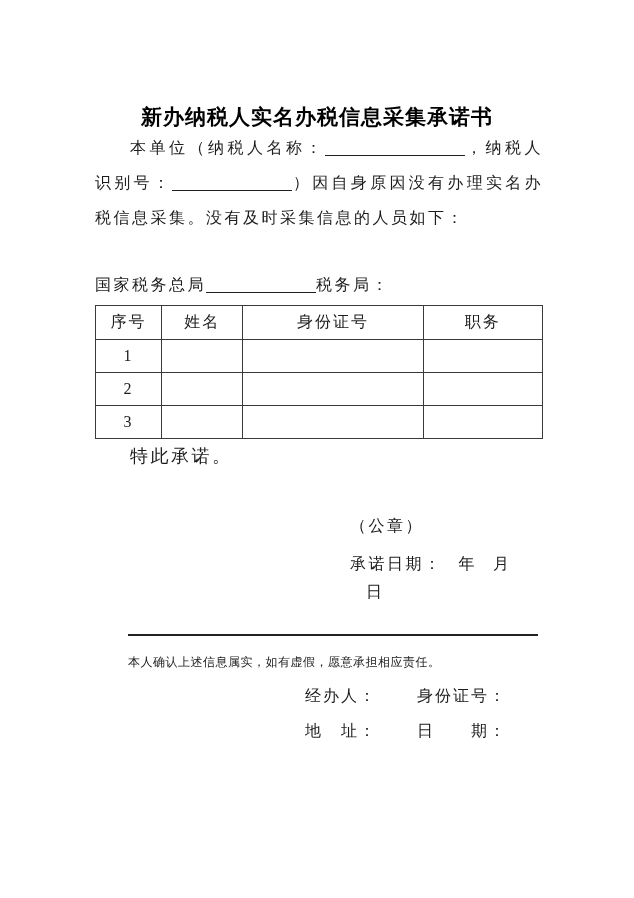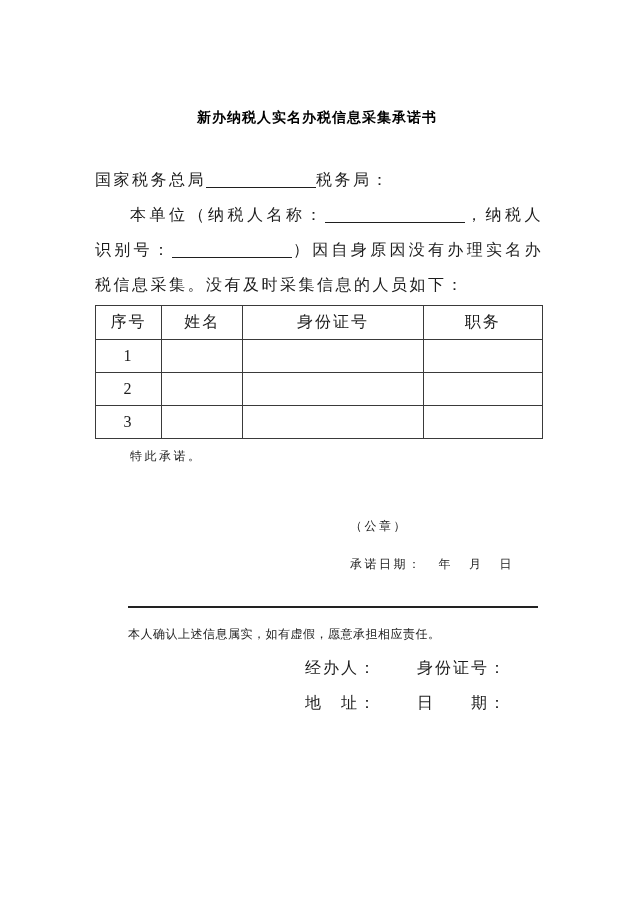--- a/index.html
+++ b/index.html
@@ -20,21 +20,21 @@
     height: 898px;
     background: #ffffff;
   }
   .content {
     margin-left: 95px;
     width: 448px;
   }
   .doc-title {
     font-family: "Liberation Sans", sans-serif;
     font-weight: 700;
-    font-size: 14px;
+    font-size: 21px;
     color: #000000;
     text-align: center;
     letter-spacing: 1px;
     padding-top: 104px;
     line-height: 26px;
   }
   .body-text {
     font-size: 16px;
     line-height: 35px;
     letter-spacing: 2.5px;
@@ -75,28 +75,28 @@
     padding: 0;
   }
   table.info-table th { height: 33px; }
   table.info-table td { height: 32px; }
   .col-no  { width: 66px; }
   .col-name{ width: 81px; }
   .col-id  { width: 180px; }
   .col-pos { width: 119px; }
   .para-commit { margin-top: 6px; }
   .closing {
-    font-size: 12px;
+    font-size: 18px;
     line-height: 35px;
     letter-spacing: 2.5px;
     text-indent: 35px;
   }
   .seal-block {
     margin-left: 255px;
-    font-size: 12px;
+    font-size: 16px;
     letter-spacing: 2.5px;
     margin-top: 38px;
   }
   .seal-line { margin-top: 14px; line-height: 28px; }
   .promise-date-line { margin-top: 10px; line-height: 28px; }
   .promise-date-line .dsep { margin-left: 16px; }
   .divider {
     margin-left: 33px;
     width: 410px;
     border: none;
@@ -127,23 +127,23 @@
 </style>
 </head>
 <body>
 
 <div class="page">
 
   <div class="doc-title">新办纳税人实名办税信息采集承诺书</div>
 
   <div class="content">
 
+    <div class="body-text para-indent"><span>本单位（纳税人名称：</span><span class="blank w140"></span><span>，纳税人识别号：</span><span class="blank w120"></span><span>）因自身原因没有办理实名办税信息采集。没有及时采集信息的人员如下：</span></div>
+
     <div class="body-text salutation"><span>国家税务总局</span><span class="blank w110"></span><span>税务局：</span></div>
-
-    <div class="body-text para-indent"><span>本单位（纳税人名称：</span><span class="blank w140"></span><span>，纳税人识别号：</span><span class="blank w120"></span><span>）因自身原因没有办理实名办税信息采集。没有及时采集信息的人员如下：</span></div>
 
     <table class="info-table">
       <colgroup>
         <col class="col-no">
           <col class="col-name">
           <col class="col-id">
           <col class="col-pos">
       </colgroup>
       <thead>
         <tr>

